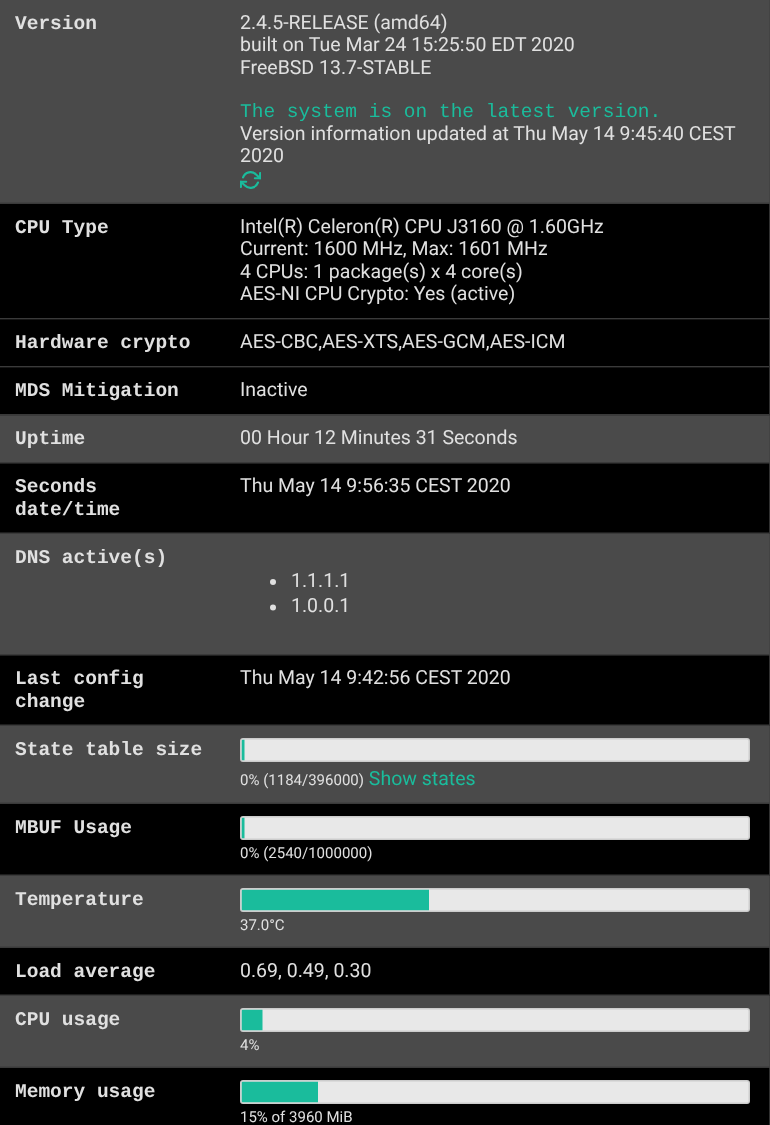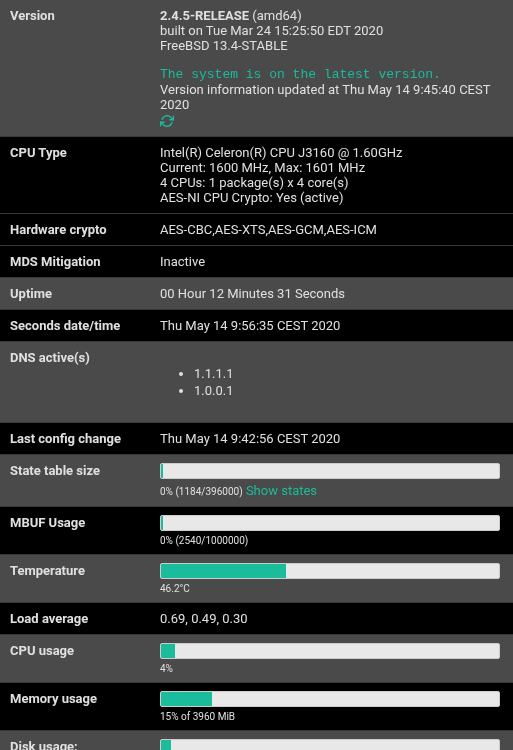--- a/index.html
+++ b/index.html
@@ -16,28 +16,29 @@
     }
     .row.alt { background: #4a4a4a; }
     .row.normal { background: #000000; }
     .row.highlight { background: #000000; }
     .label {
       flex: 0 0 150px;
       padding: 8px 10px;
       font-weight: bold;
       color: #e0e0e0;
       text-align: left;
+      font-family: Liberation Mono, monospace;
     }
     .value {
       flex: 1;
       padding: 8px 10px;
       color: #e0e0e0;
       text-align: left;
     }
-    .value b { font-weight: bold; }
+    .value b { font-weight: normal; }
     .green { color: #1abc9c; font-family: Liberation Mono, monospace; }
     .link { color: #1abc9c; text-decoration: none; cursor: pointer; }
     .refresh-icon {
       display: inline-block;
       width: 14px;
       height: 14px;
       cursor: pointer;
       vertical-align: middle;
     }
     .refresh-icon svg { width: 14px; height: 14px; }
@@ -81,21 +82,21 @@
     }
   </style>
 </head>
 <body>
 
 <div class="row alt">
   <div class="label">Version</div>
   <div class="value">
     <div><b>2.4.5-RELEASE</b> <span>(amd64)</span></div>
     <div>built on Tue Mar 24 15:25:50 EDT 2020</div>
-    <div>FreeBSD 13.4-STABLE</div>
+    <div>FreeBSD 13.7-STABLE</div>
     <div style="height:14px"></div>
     <div class="green">The system is on the latest version.</div>
     <div>Version information updated at Thu May 14 9:45:40 CEST 2020</div>
     <span class="refresh-icon">
       <svg viewBox="0 0 24 24" fill="none" stroke="#1abc9c" stroke-width="2.5" stroke-linecap="round" stroke-linejoin="round">
         <polyline points="23 4 23 10 17 10"></polyline>
         <polyline points="1 20 1 14 7 14"></polyline>
         <path d="M3.51 9a9 9 0 0 1 14.85-3.36L23 10M1 14l4.64 4.36A9 9 0 0 0 20.49 15"></path>
       </svg>
     </span>
@@ -167,21 +168,21 @@
     <div class="bar-text">0% (2540/1000000)</div>
   </div>
 </div>
 
 <div class="row alt">
   <div class="label">Temperature</div>
   <div class="value">
     <div class="bar-container">
       <div class="bar-fill" style="width:37%"></div>
     </div>
-    <div class="bar-text">46.2°C</div>
+    <div class="bar-text">37.0°C</div>
   </div>
 </div>
 
 <div class="row normal">
   <div class="label">Load average</div>
   <div class="value">0.69, 0.49, 0.30</div>
 </div>
 
 <div class="row alt">
   <div class="label">CPU usage</div>

